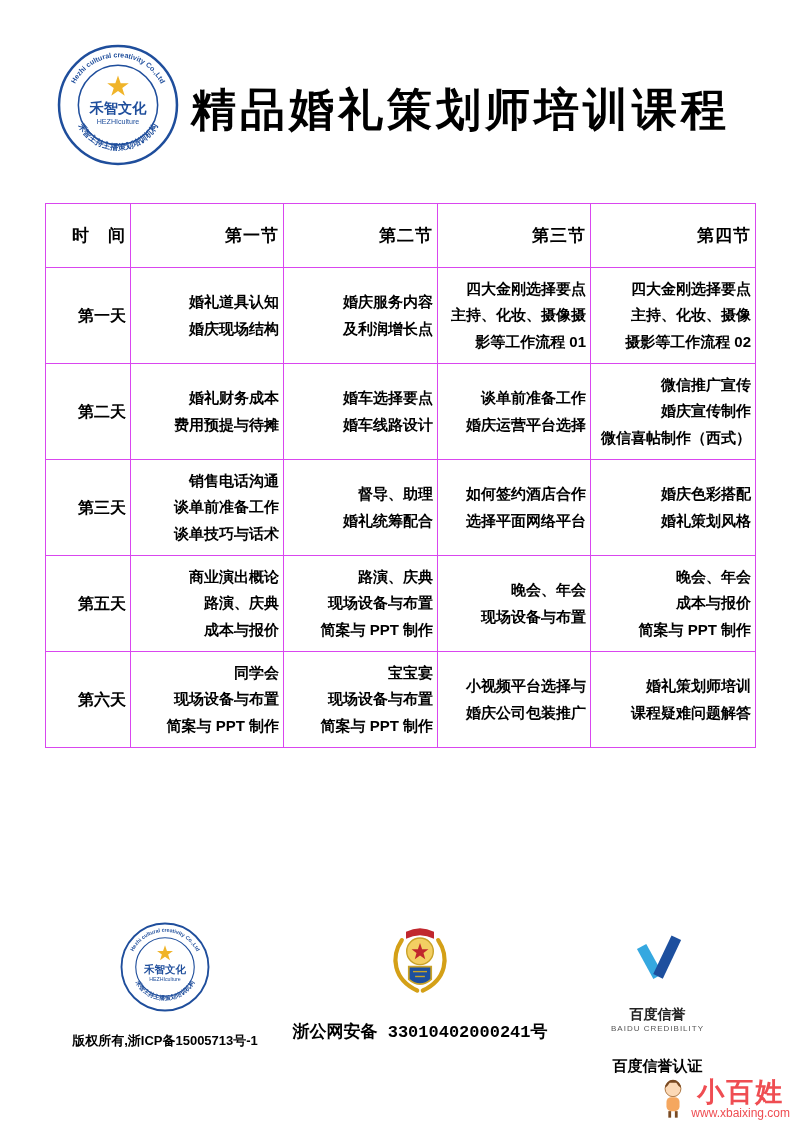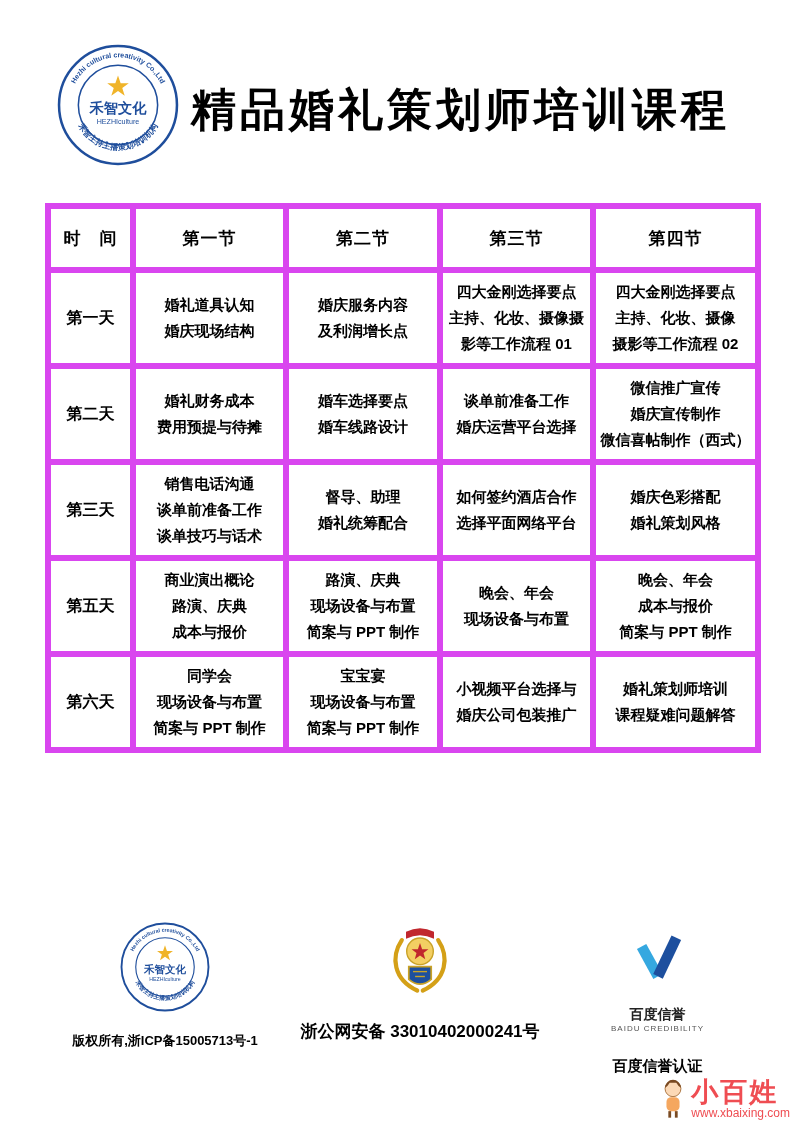--- a/index.html
+++ b/index.html
@@ -40,22 +40,22 @@
   
   table.schedule {
     position: absolute;
     left: 45px;
     top: 203px;
     width: 710px;
     border-collapse: collapse;
     table-layout: fixed;
   }
   .schedule th, .schedule td {
-    border: 6px solid #d946ef;
-    text-align: center;
+    border: 1px solid #d946ef;
+    text-align: right;
     vertical-align: middle;
     white-space: pre-line;
     padding: 2px 4px;
   }
   .schedule thead tr { height: 64px; }
   .schedule tbody tr { height: 96px; }
   .schedule th { font-size: 17px; font-weight: bold; letter-spacing: 1px; }
   .schedule td { font-size: 15px; font-weight: 600; line-height: 1.75; }
   .schedule td.day { font-size: 16px; font-weight: bold; }
 
@@ -70,21 +70,21 @@
   .footer-left .logo-bottom { width: 90px; height: 90px; display: inline-block; }
   .copyright-text { margin-top: 16px; font-size: 13px; font-weight: bold; }
 
   .footer-center {
     position: absolute;
     left: 290px;
     top: 912px;
     width: 260px;
     text-align: center;
   }
-  .police-record-text { margin-top: 10px; font-size: 17px; font-weight: bold; white-space: nowrap; }
+  .police-record-text { margin-top: 10px; font-size: 17px; font-weight: bold; white-space: nowrap; font-family: Liberation Mono, monospace; }
 
   .footer-right {
     position: absolute;
     left: 575px;
     top: 932px;
     width: 165px;
     text-align: center;
   }
   .baidu-title { font-size: 14px; font-weight: bold; color: #222; margin-top: 16px; }
   .baidu-subtitle { font-size: 8px; letter-spacing: 1px; color: #555; }
@@ -92,21 +92,21 @@
 
   
   .watermark {
     position: absolute;
     right: 10px;
     bottom: 8px;
     display: flex;
     align-items: flex-end;
     gap: 4px;
   }
-  .watermark-texts { text-align: left; }
+  .watermark-texts { text-align: center; }
   .watermark-name {
     font-size: 27px;
     font-weight: bold;
     color: #ef4d52;
     line-height: 1.05;
     letter-spacing: 2px;
   }
   .watermark-url { font-size: 12px; color: #ef4d52; }
 </style>
 </head>

